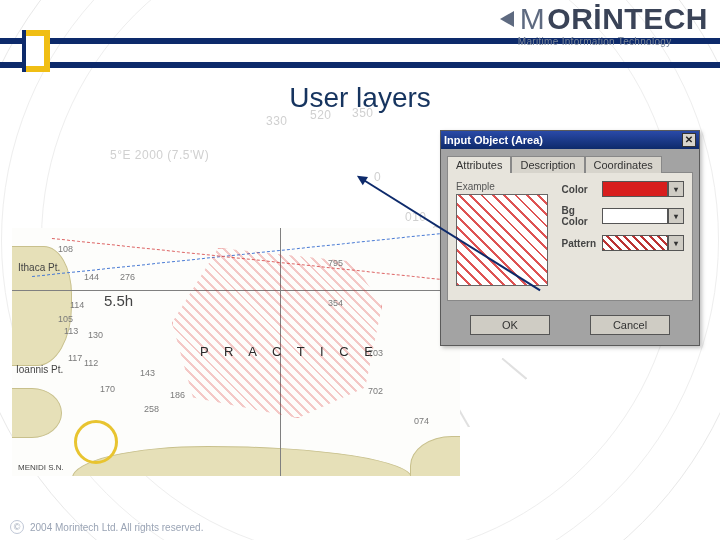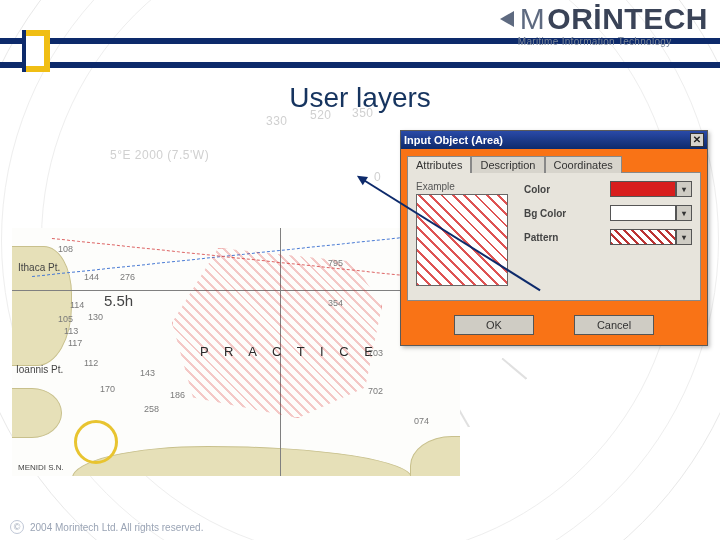--- a/index.html
+++ b/index.html
@@ -61,22 +61,22 @@
   .chart .practice-area {
     position:absolute; left:160px; top:20px; width:210px; height:170px;
     background: repeating-linear-gradient(45deg, rgba(214,40,40,.25) 0 2px, transparent 2px 7px);
     clip-path: polygon(22% 0, 86% 8%, 100% 34%, 92% 82%, 60% 100%, 10% 88%, 0 44%);
     border: 1px solid rgba(214,40,40,.4);
   }
   .chart .practice-label { position:absolute; left:188px; top:116px; font-size:13px; letter-spacing:6px; color:#2a2a2a; }
 
   
   .dialog {
-    position: absolute; right: 12px; top: 130px; width: 308px;
-    background: #f97316; border: 1px solid #5a5a5a; z-index: 6;
+    position: absolute; right: 20px; top: 130px; width: 260px;
+    background: #a3a3a3; border: 1px solid #5a5a5a; z-index: 6;
     box-shadow: 2px 2px 4px rgba(0,0,0,.25);
     font-size: 11px; color: #333;
   }
   .dialog .titlebar { height: 18px; background: linear-gradient(#2a4aa8,#0d2a6b); color:#fff; display:flex; align-items:center; justify-content:space-between; padding:0 3px; font-weight:bold; font-size:11px; }
   .dialog .titlebar .tb-close { width:14px; height:14px; background:#d7d4cc; color:#222; border:1px solid #333; display:flex; align-items:center; justify-content:center; font-size:10px; line-height:1; cursor:default; }
   .dialog .tabs { display:flex; gap:0; padding:6px 6px 0 6px; }
   .dialog .tab { padding:2px 8px; background:#d7d4cc; border:1px solid #888; border-bottom:none; font-size:11px; position:relative; top:1px; }
   .dialog .tab.active { background:#e7e4dc; z-index:2; }
   .dialog .panel { margin:0 6px 6px 6px; padding:8px 8px 14px 8px; background:#e7e4dc; border:1px solid #888; display:flex; gap:8px; }
   .dialog .example { width:100px; }
@@ -202,22 +202,22 @@
   <div class="lbl" style="left:4px; top:136px">Ioannis Pt.</div>
   <div class="lbl" style="left:6px; bottom:4px; font-size:8px">MENIDI S.N.</div>
   <div class="lbl" style="left:92px; top:64px; font-size:15px">5.5h</div>
 
   <div class="num" style="left:46px; top:16px">108</div>
   <div class="num" style="left:72px; top:44px">144</div>
   <div class="num" style="left:108px; top:44px">276</div>
   <div class="num" style="left:58px; top:72px">114</div>
   <div class="num" style="left:46px; top:86px">105</div>
   <div class="num" style="left:52px; top:98px">113</div>
-  <div class="num" style="left:76px; top:84px">130</div>
-  <div class="num" style="left:56px; top:110px">117</div>
+  <div class="num" style="left:76px; top:102px">130</div>
+  <div class="num" style="left:56px; top:125px">117</div>
   <div class="num" style="left:72px; top:130px">112</div>
   <div class="num" style="left:128px; top:140px">143</div>
   <div class="num" style="left:88px; top:156px">170</div>
   <div class="num" style="left:132px; top:176px">258</div>
   <div class="num" style="left:158px; top:162px">186</div>
   <div class="num" style="left:316px; top:30px">795</div>
   <div class="num" style="left:316px; top:70px">354</div>
   <div class="num" style="left:356px; top:120px">703</div>
   <div class="num" style="left:356px; top:158px">702</div>
   <div class="num" style="left:402px; top:188px">074</div>

